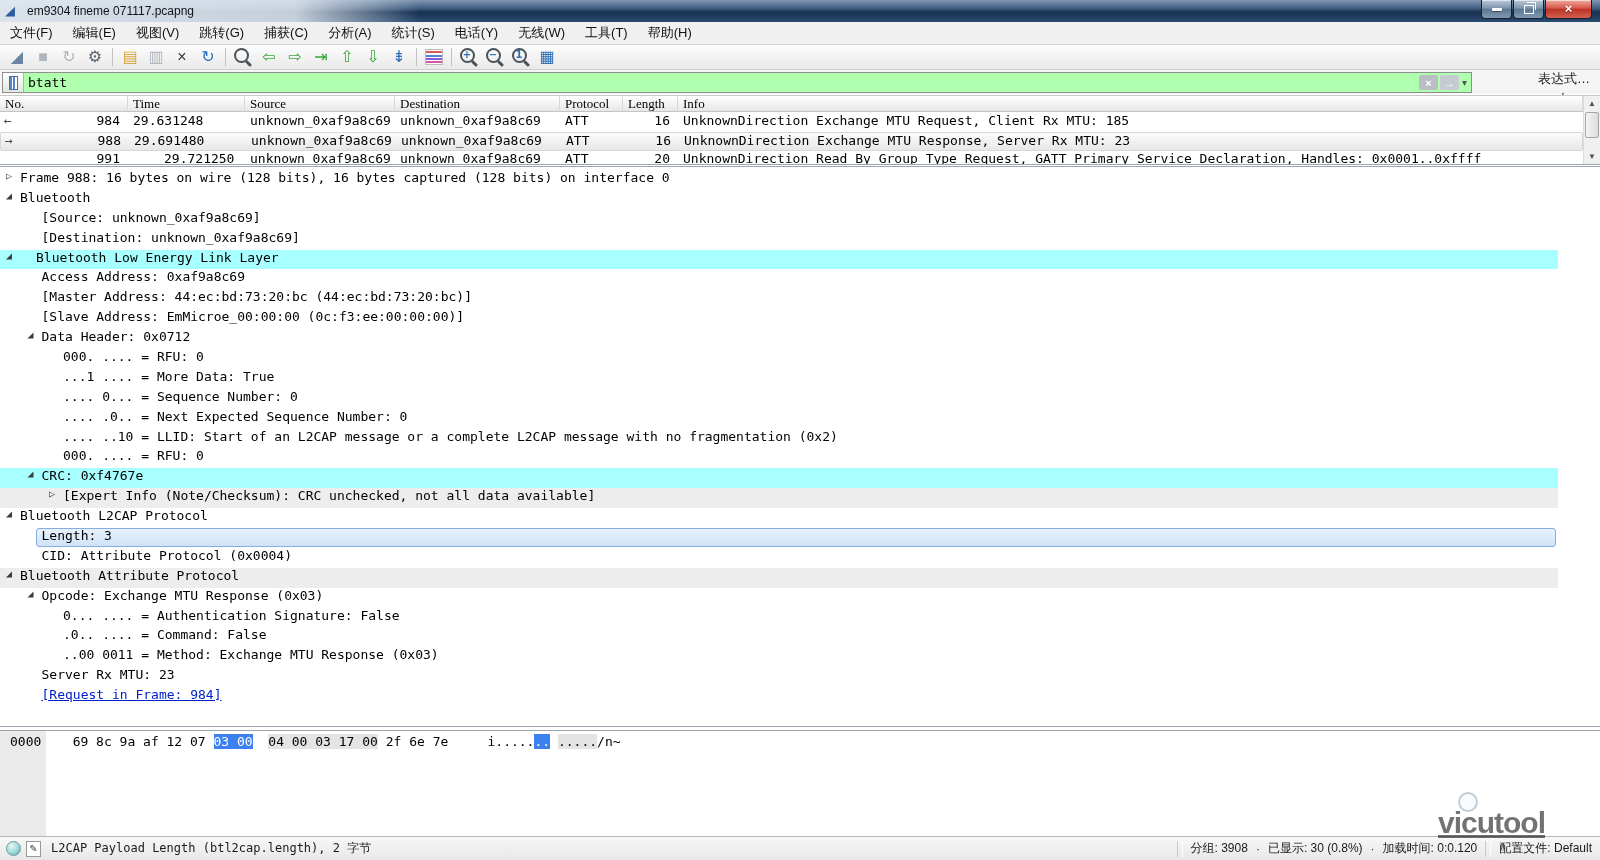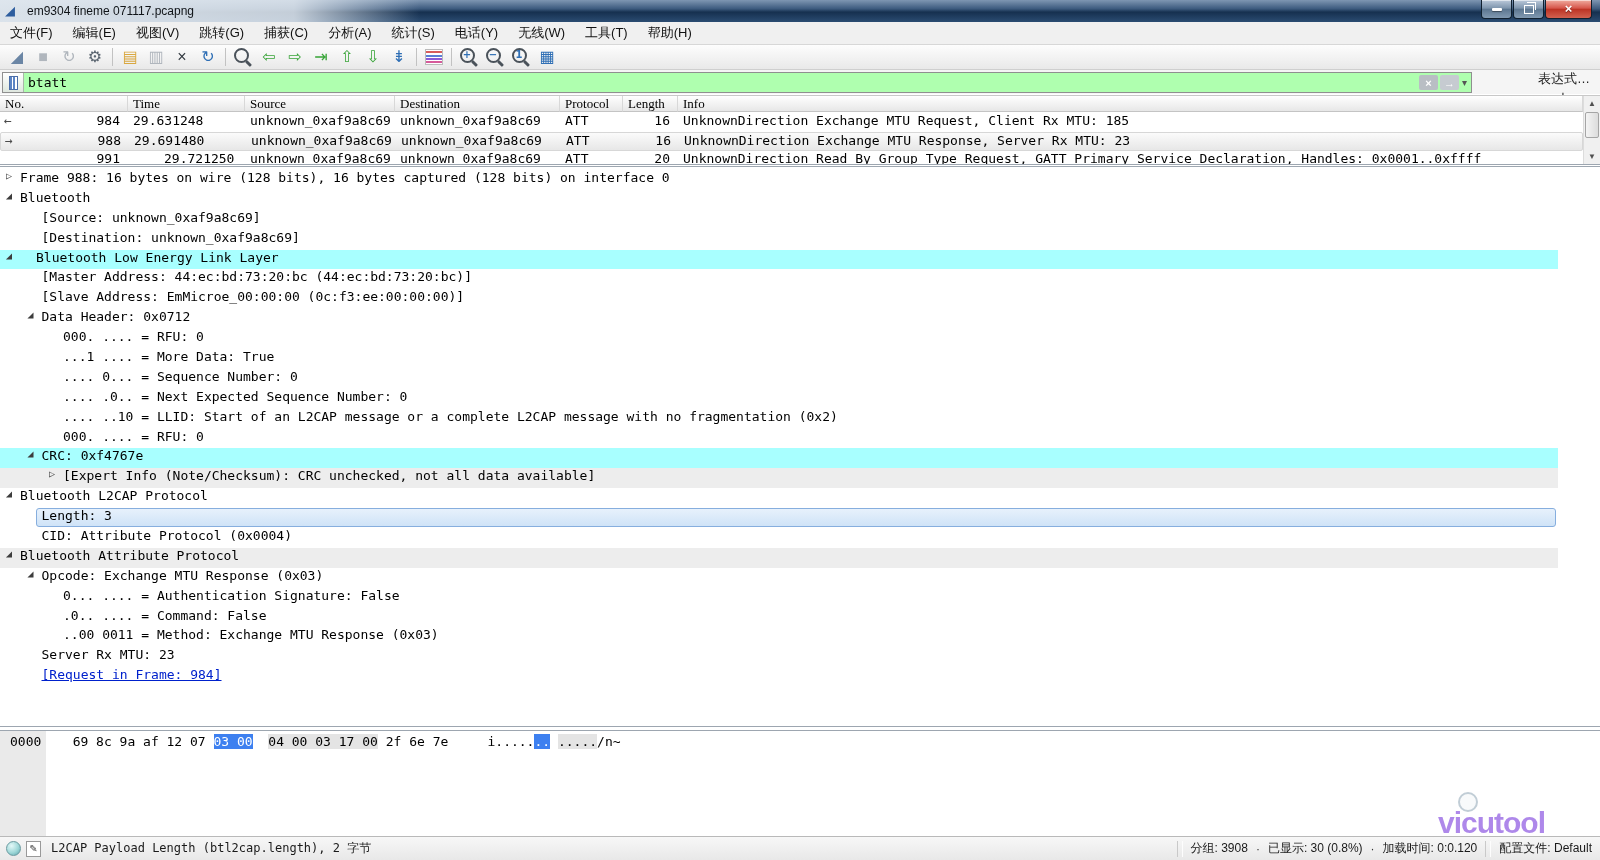--- a/index.html
+++ b/index.html
@@ -111,21 +111,21 @@
   .sb-field{font-family:"DejaVu Sans Mono",monospace;font-size:12px;}
   .sb-right{margin-left:auto;display:flex;align-items:center;}
   .sb-sep{width:4px;height:16px;border-left:1px solid #c9c9c9;border-right:1px solid #fdfdfd;margin:0 8px;}
   .sb-dot{padding:0 8px;color:#333;}
   .sb-right .seg{white-space:nowrap;}
   .sb-profile{padding-right:8px;white-space:nowrap;}
 
   
   .watermark{position:absolute;left:1438px;top:790px;width:160px;height:62px;opacity:.55;pointer-events:none;z-index:9;}
   .wm-circle{position:absolute;left:20px;top:2px;width:16px;height:16px;border:2px solid #8fa6b5;border-radius:50%;background:#f4f6f8;}
-  .wm-text{position:absolute;left:0;top:16px;font:bold 30px "Liberation Sans",sans-serif;color:#6d28d9;letter-spacing:-1px;}
+  .wm-text{position:absolute;left:0;top:16px;font:bold 30px "Liberation Sans",sans-serif;color:#000000;letter-spacing:-1px;text-decoration:underline;}
 </style>
 </head>
 <body>
 
 <div class="titlebar">
   <div class="title-tab">
     <span class="app-icon">◢</span>
     <span class="title-text">em9304 fineme 071117.pcapng</span>
   </div>
   <div class="cap-btns">
@@ -292,20 +292,21 @@
     <div class="vs-btn" style="bottom:0;">▼</div>
   </div>
 </div>
 
 <div class="details">
     <div class="drow"><div class="exp" style="left: 6px;">▷</div><div class="txt" style="margin-left: 20px;">Frame 988: 16 bytes on wire (128 bits), 16 bytes captured (128 bits) on interface 0</div></div>
     <div class="drow"><div class="exp" style="left: 6px;">◢</div><div class="txt" style="margin-left: 20px;">Bluetooth</div></div>
     <div class="drow"><div class="txt" style="margin-left: 41.5px;">[Source: unknown_0xaf9a8c69]</div></div>
     <div class="drow"><div class="txt" style="margin-left: 41.5px;">[Destination: unknown_0xaf9a8c69]</div></div>
     <div class="drow bg-cyan"><div class="exp" style="left: 6px;">◢</div><div class="txt" style="margin-left: 36px;">Bluetooth Low Energy Link Layer</div></div>
+    <div class="drow"><div class="txt" style="margin-left: 41.5px;">Access Address: 0xaf9a8c69</div></div>
     <div class="drow"><div class="txt" style="margin-left: 41.5px;">[Master Address: 44:ec:bd:73:20:bc (44:ec:bd:73:20:bc)]</div></div>
     <div class="drow"><div class="txt" style="margin-left: 41.5px;">[Slave Address: EmMicroe_00:00:00 (0c:f3:ee:00:00:00)]</div></div>
     <div class="drow"><div class="exp" style="left: 27.5px;">◢</div><div class="txt" style="margin-left: 41.5px;">Data Header: 0x0712</div></div>
     <div class="drow"><div class="txt" style="margin-left: 63px;">000. .... = RFU: 0</div></div>
     <div class="drow"><div class="txt" style="margin-left: 63px;">...1 .... = More Data: True</div></div>
     <div class="drow"><div class="txt" style="margin-left: 63px;">.... 0... = Sequence Number: 0</div></div>
     <div class="drow"><div class="txt" style="margin-left: 63px;">.... .0.. = Next Expected Sequence Number: 0</div></div>
     <div class="drow"><div class="txt" style="margin-left: 63px;">.... ..10 = LLID: Start of an L2CAP message or a complete L2CAP message with no fragmentation (0x2)</div></div>
     <div class="drow"><div class="txt" style="margin-left: 63px;">000. .... = RFU: 0</div></div>
     <div class="drow bg-cyan"><div class="exp" style="left: 27.5px;">◢</div><div class="txt" style="margin-left: 41.5px;">CRC: 0xf4767e</div></div>

